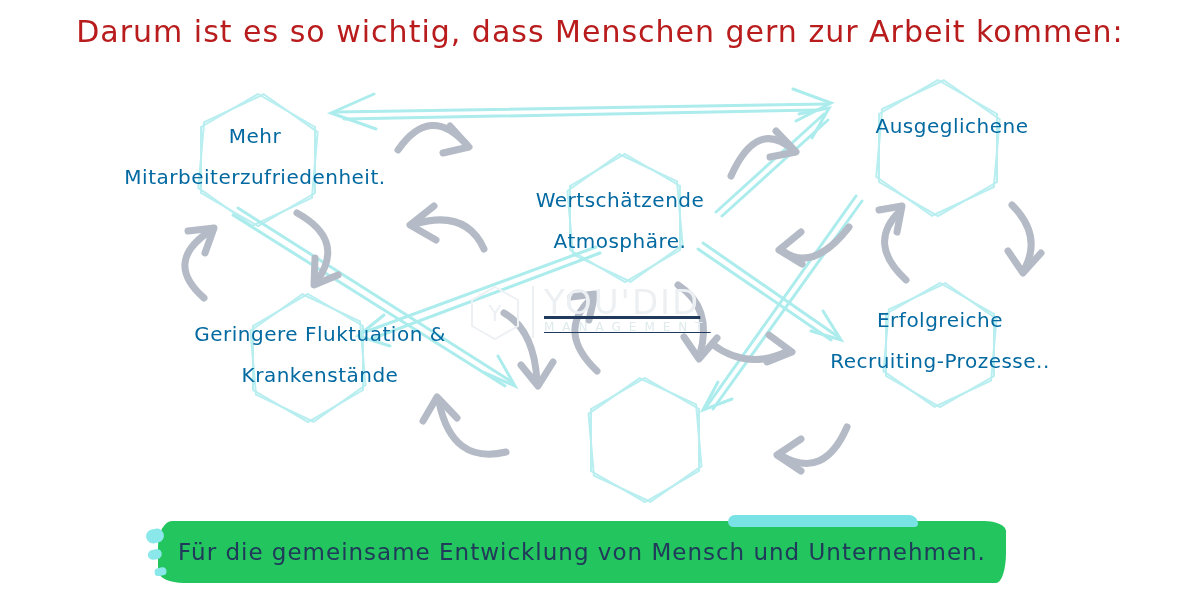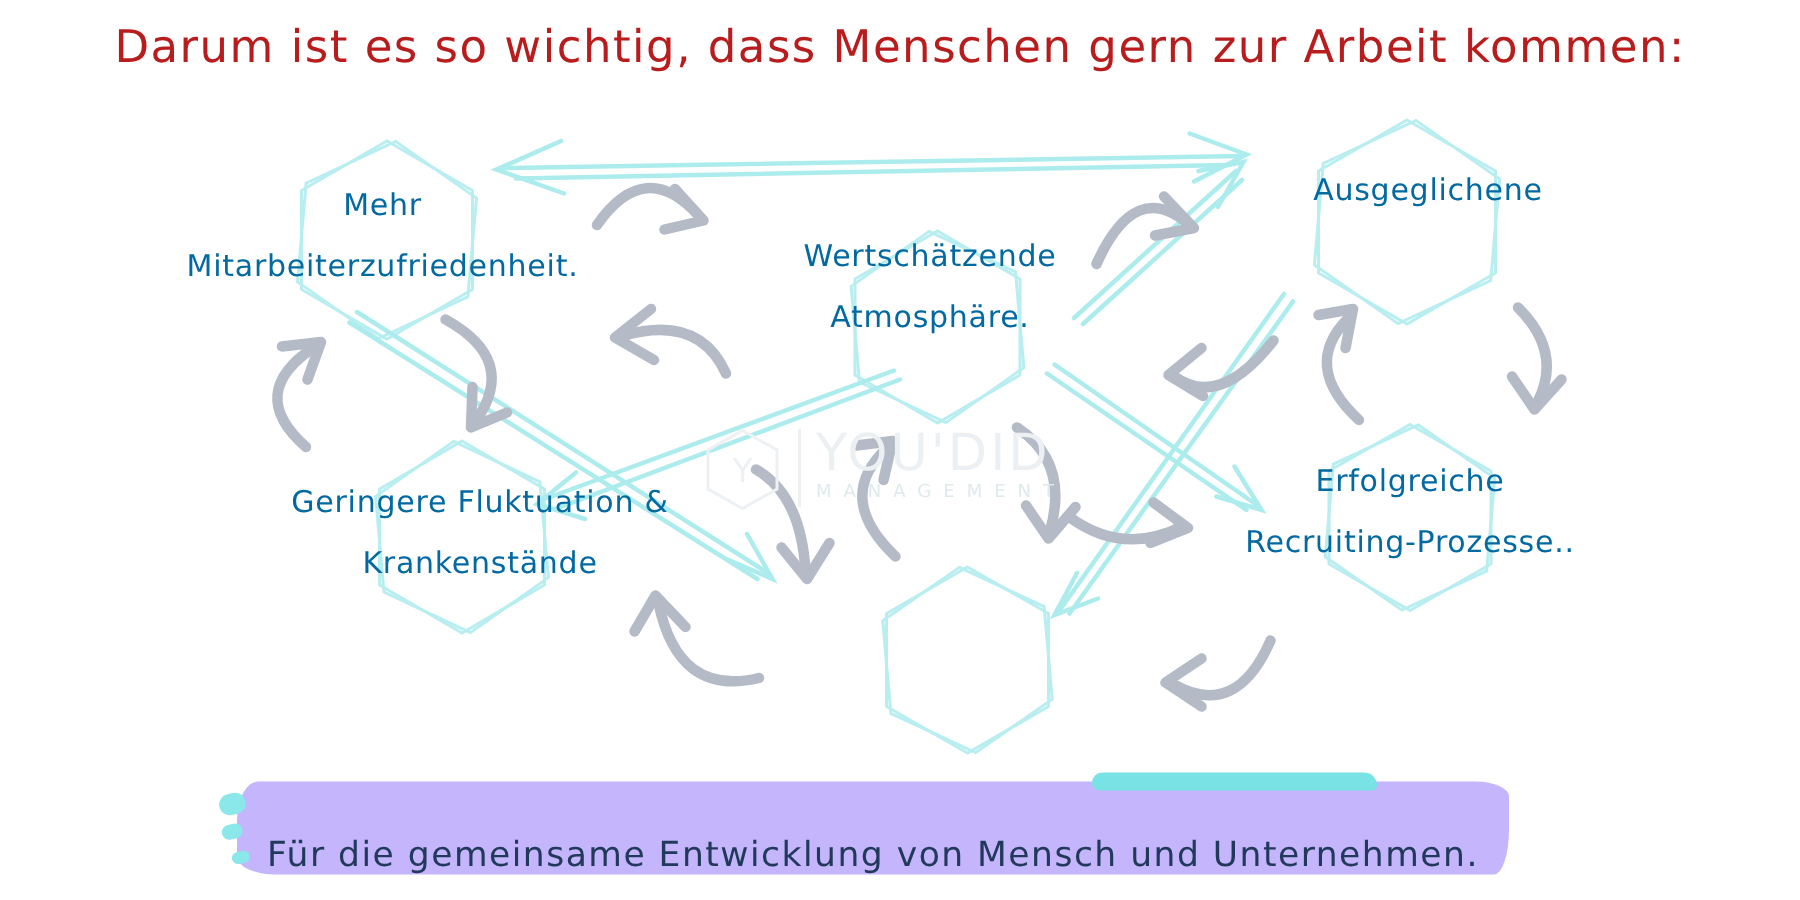--- a/index.html
+++ b/index.html
@@ -10,39 +10,39 @@
   .title{
     position:absolute;top:14px;left:0;width:1200px;text-align:center;
     font-size:30px;letter-spacing:1px;color:#b91c1c;font-weight:400;
   }
   .svg-layer{position:absolute;top:0;left:0;width:1200px;height:600px;}
   .node{
     position:absolute;text-align:center;font-size:20px;line-height:41px;
     color:#0369a1;letter-spacing:.5px;z-index:3;
   }
   .n1{left:70px;top:116px;width:370px;}
-  .n2{left:460px;top:150px;width:320px;}
+  .n2{left:460px;top:180px;width:320px;}
   .n3{left:802px;top:106px;width:300px;}
   .n4{left:130px;top:314px;width:380px;}
   .n5{left:770px;top:300px;width:340px;}
   .n6{left:480px;top:396px;width:320px;}
   .watermark{
     position:absolute;left:468px;top:284px;width:310px;z-index:1;
     display:flex;align-items:flex-start;gap:10px;user-select:none;
   }
   .wm-hex{flex:0 0 auto;}
   .wm-divider{width:2px;height:52px;background:#eef1f4;margin-top:2px;}
-  .wm-text{display:flex;flex-direction:column;}
+  .wm-text{display:flex;flex-direction:column;text-decoration:underline;}
   .wm-brand{font-size:34px;line-height:36px;color:#edf0f3;letter-spacing:2px;font-weight:400;}
   .wm-sub{font-size:12px;color:#dfeaec;letter-spacing:8px;margin-top:0;}
   .footer{
     position:absolute;left:158px;top:521px;width:848px;height:62px;z-index:3;
-    background:#c4b5fd;
+    background:#22c55e;
     border-radius:14px 22px 10px 26px / 26px 10px 30px 12px;
-    display:flex;align-items:flex-end;justify-content:center;
+    display:flex;align-items:center;justify-content:center;
   }
   .footer::before{ 
     content:"";position:absolute;left:-12px;top:8px;width:18px;height:14px;
     background:#8ae7ea;border-radius:8px;transform:rotate(-12deg);
     box-shadow:-4px 18px 0 -2px #8ae7ea, -2px 36px 0 -3px #8ae7ea;
   }
   .footer::after{ 
     content:"";position:absolute;right:88px;top:-6px;width:190px;height:12px;
     background:#79e2e5;border-radius:8px 10px 4px 6px;
   }

